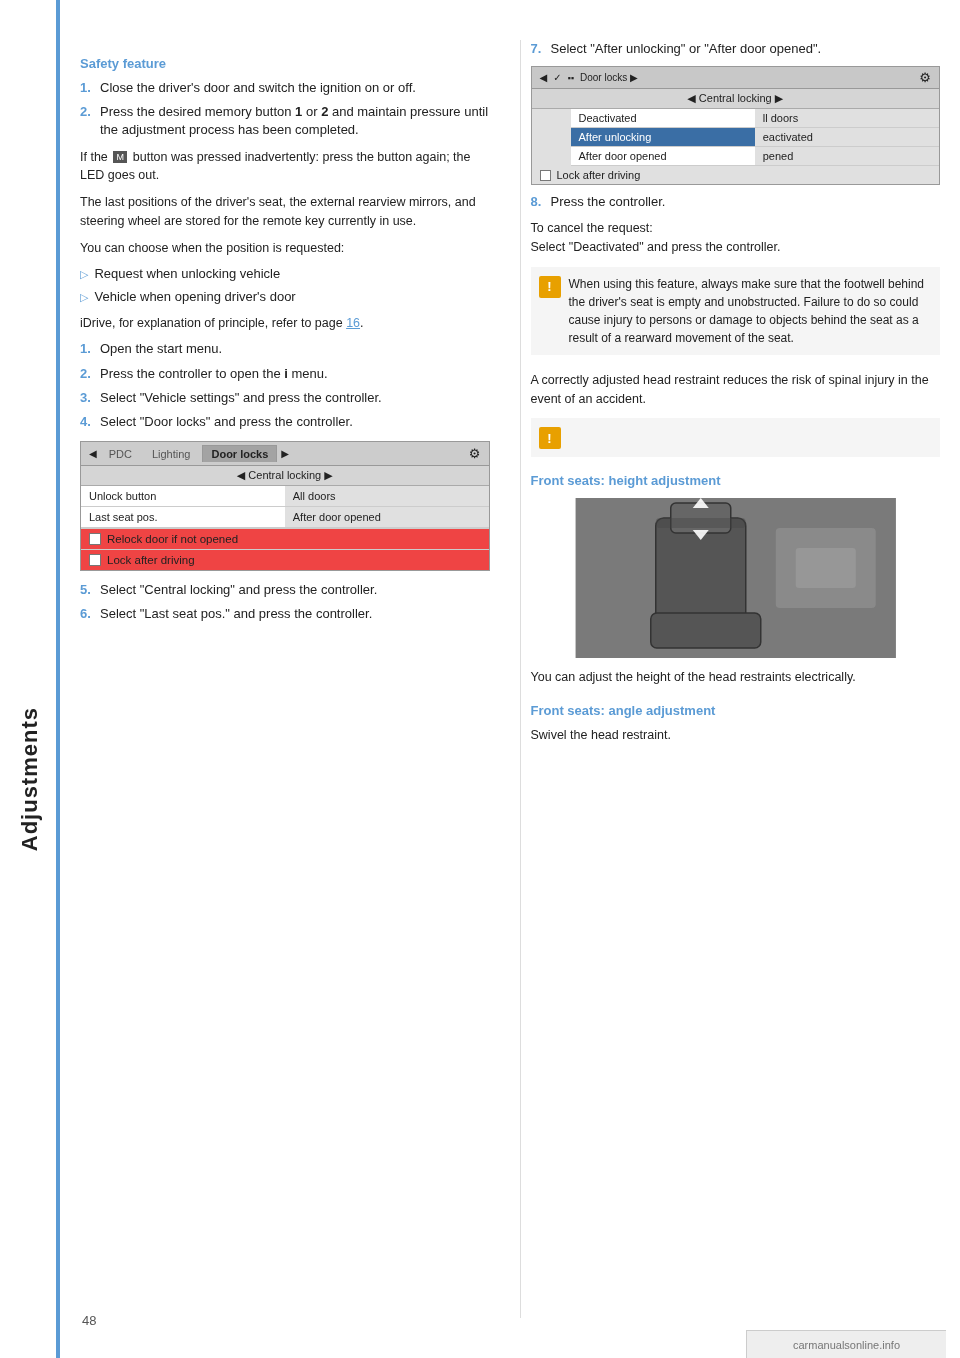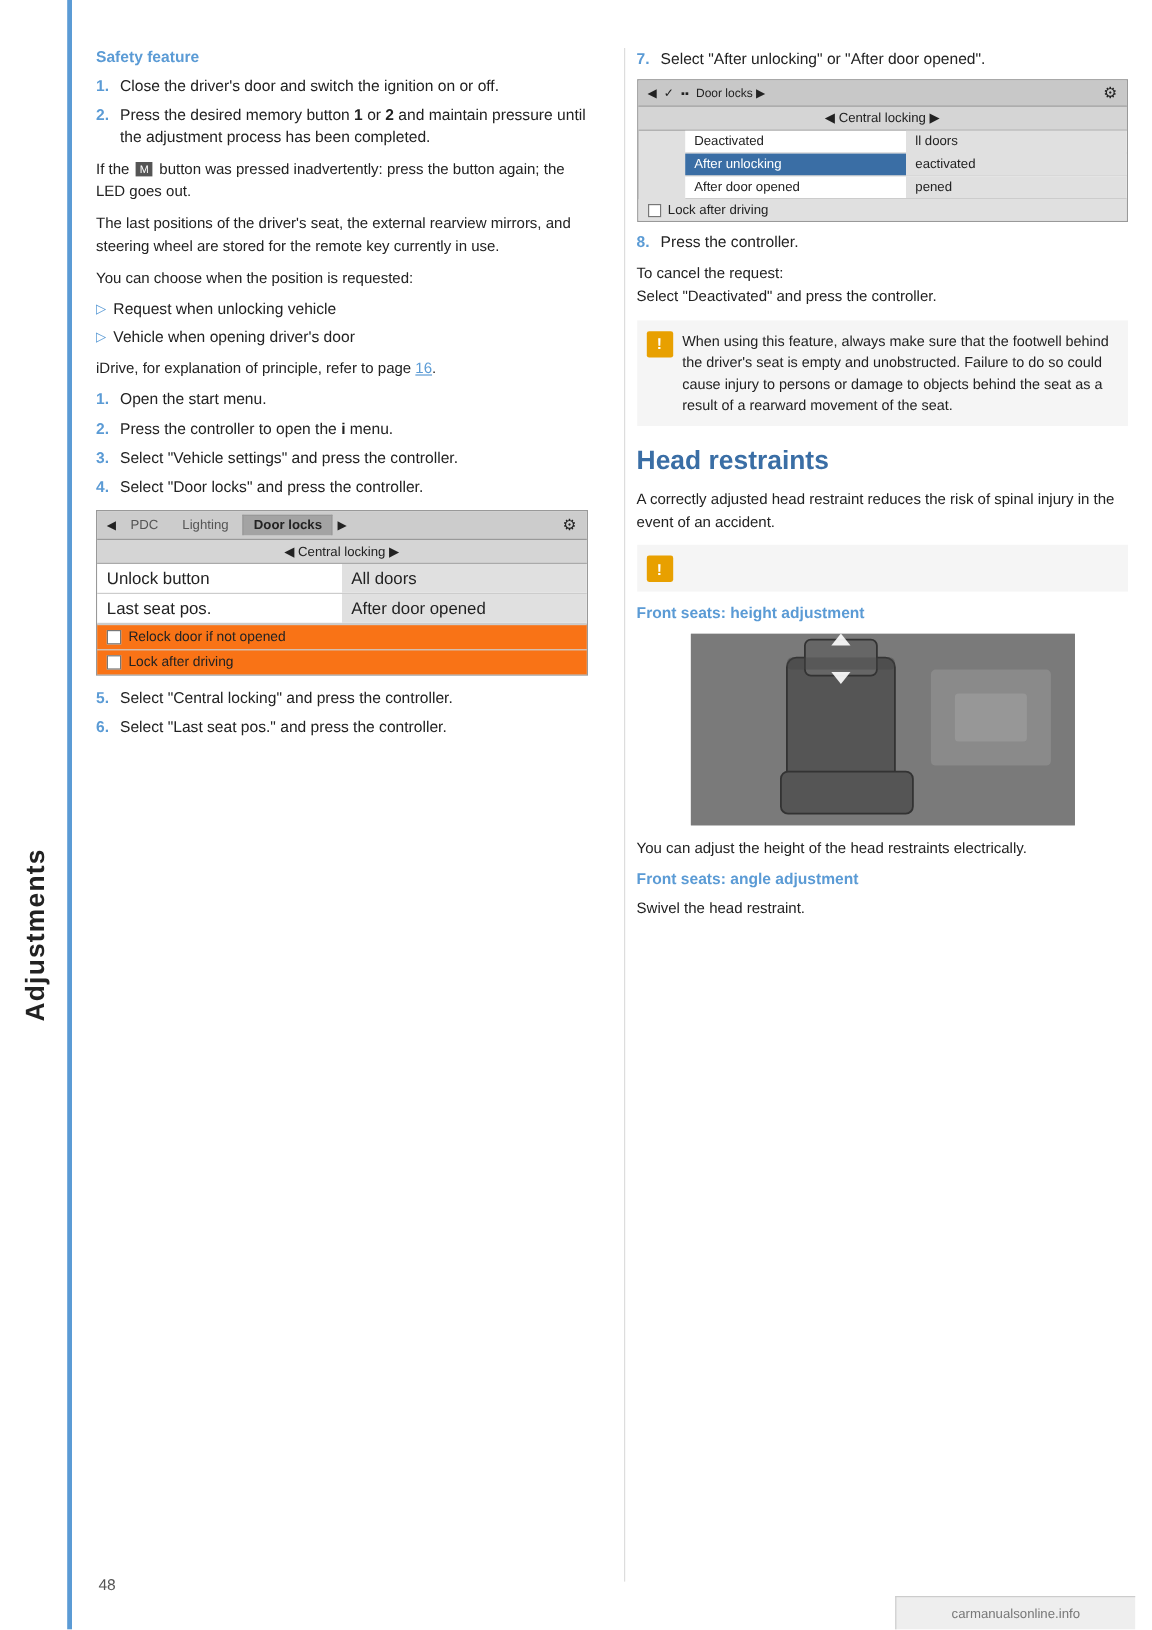--- a/index.html
+++ b/index.html
@@ -72,21 +72,21 @@
     
     .section-heading {
       color: #5b9bd5;
       font-size: 13px;
       font-weight: bold;
       margin-bottom: 8px;
       margin-top: 16px;
     }
 
     .section-heading:first-child {
-      margin-top: 0;
+      margin-top: 16px;
     }
 
     
     .numbered-list {
       list-style: none;
       padding: 0;
       margin-bottom: 8px;
     }
 
     .numbered-list li {
@@ -191,33 +191,33 @@
     }
 
     .idrive-row {
       display: flex;
       border-bottom: 1px solid #ccc;
     }
 
     .idrive-cell {
       flex: 1;
       padding: 4px 8px;
-      font-size: 14px;
+      font-size: 11px;
     }
 
     .idrive-cell.gray-bg {
       background: #e0e0e0;
     }
 
     .idrive-checkbox-row {
       display: flex;
       align-items: center;
       padding: 4px 8px;
       gap: 6px;
-      background: #f97316;
+      background: #ef4444;
       border-top: 1px solid #ccc;
     }
 
     .idrive-checkbox {
       width: 12px;
       height: 12px;
       border: 1px solid #777;
       background: #fff;
       display: inline-block;
     }
@@ -542,21 +542,20 @@
       </ol>
 
       <p class="para">To cancel the request:<br>Select "Deactivated" and press the controller.</p>
 
       <div class="warning-box">
         <div class="warning-icon">!</div>
         <p class="warning-text">When using this feature, always make sure that the footwell behind the driver's seat is empty and unobstructed. Failure to do so could cause injury to persons or damage to objects behind the seat as a result of a rearward movement of the seat.</p>
       </div>
 
       <div style="margin-top:16px;">
-        <h2 class="head-restraints-heading">Head restraints</h2>
         <p class="para">A correctly adjusted head restraint reduces the risk of spinal injury in the event of an accident.</p>
 
         <div class="warning-box">
           <div class="warning-icon">!</div>
         </div>
 
         <div>
           <div class="section-heading">Front seats: height adjustment</div>
 
           <div class="seat-svg-container">

